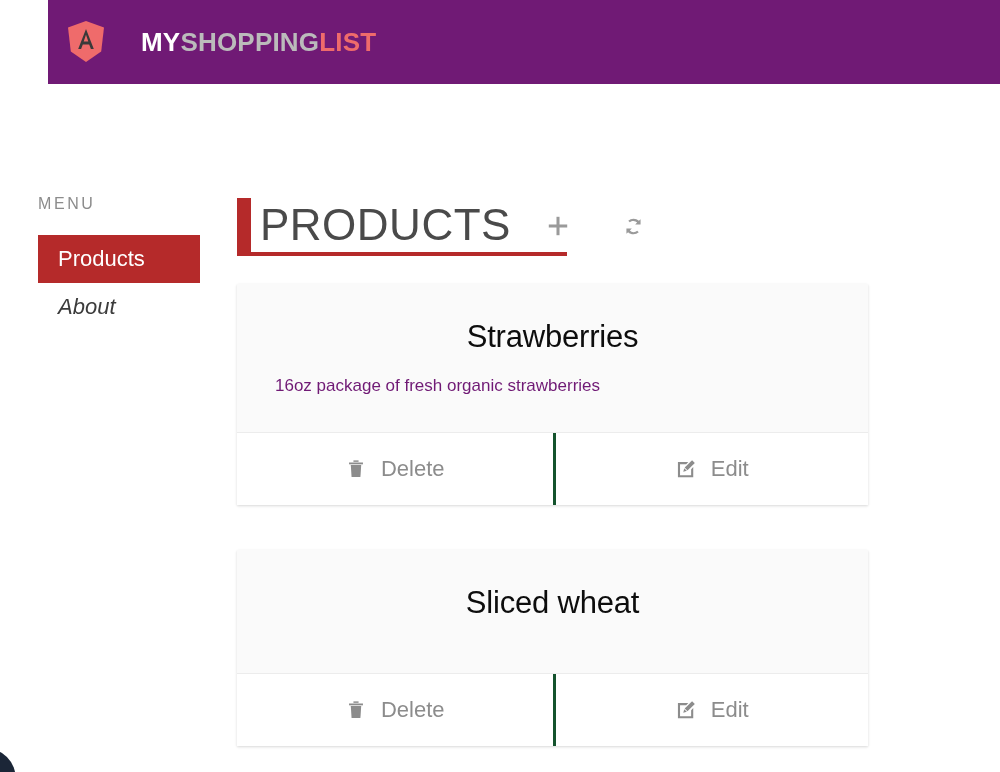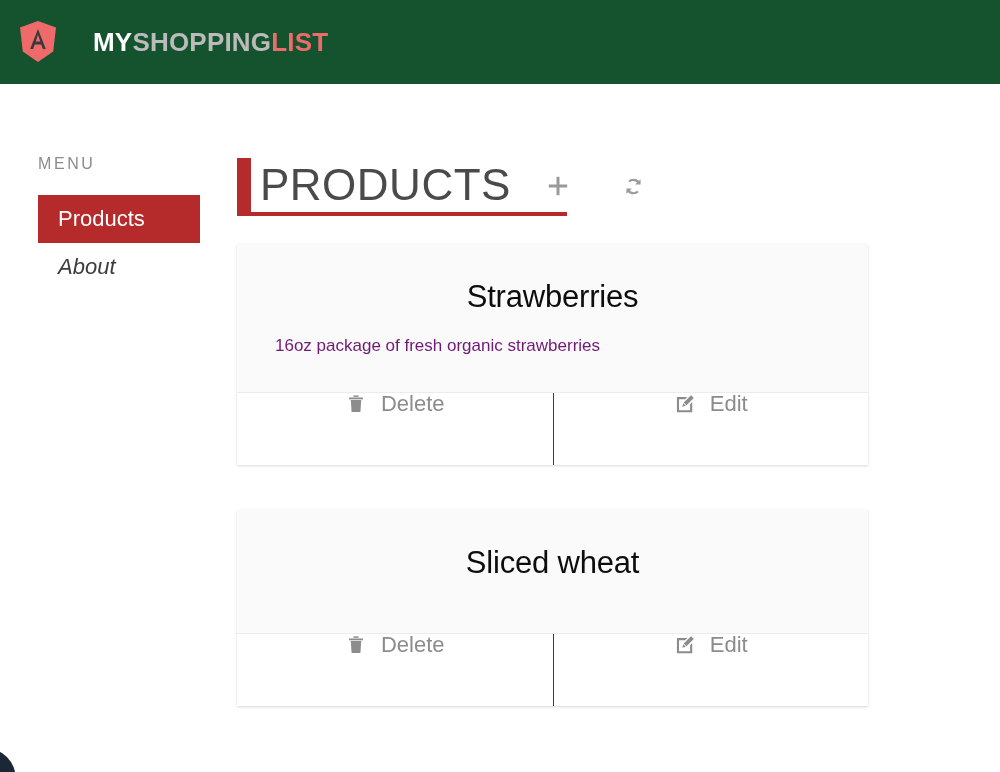--- a/index.html
+++ b/index.html
@@ -10,24 +10,25 @@
     overflow: hidden;
     background: #ffffff;
     font-family: "Liberation Sans", sans-serif;
     -webkit-font-smoothing: antialiased;
   }
 
   
   .appbar {
     position: relative;
     height: 84px;
-    background: #14532d;
+    background: #701a75;
     display: flex;
     align-items: center;
     padding-left: 18px;
+    margin-left: 48px;
   }
   .brand-logo {
     width: 40px;
     height: 44px;
     flex: 0 0 auto;
     display: block;
   }
   .brand-text {
     margin-left: 35px;
     font-size: 26px;
@@ -37,21 +38,21 @@
     white-space: nowrap;
   }
   .brand-my    { color: #ffffff; }
   .brand-shop  { color: #bbbbbb; }
   .brand-list  { color: #ef6b6b; }
 
   
   .page {
     display: flex;
     align-items: flex-start;
-    padding-top: 72px;
+    padding-top: 112px;
     height: 688px;
   }
 
   
   .sidebar {
     width: 200px;
     flex: 0 0 200px;
     padding-left: 38px;
     padding-top: 0;
   }
@@ -167,29 +168,29 @@
   }
   .card-footer {
     display: flex;
     background: #ffffff;
     border-top: 1px solid #ececec;
   }
   .card-action {
     flex: 1 1 50%;
     height: 72px;
     display: flex;
-    align-items: flex-start;
+    align-items: center;
     justify-content: center;
     gap: 14px;
     cursor: pointer;
     background: none;
     border: none;
     font-family: inherit;
   }
-  .card-action + .card-action { border-left: 1px solid #14532d; }
+  .card-action + .card-action { border-left: 3px solid #14532d; }
   .card-action svg { display: block; fill: #8c8c8c; }
   .card-action span {
     font-size: 22px;
     color: #8c8c8c;
     line-height: 1;
   }
 
   
   .help-bubble {
     position: fixed;

